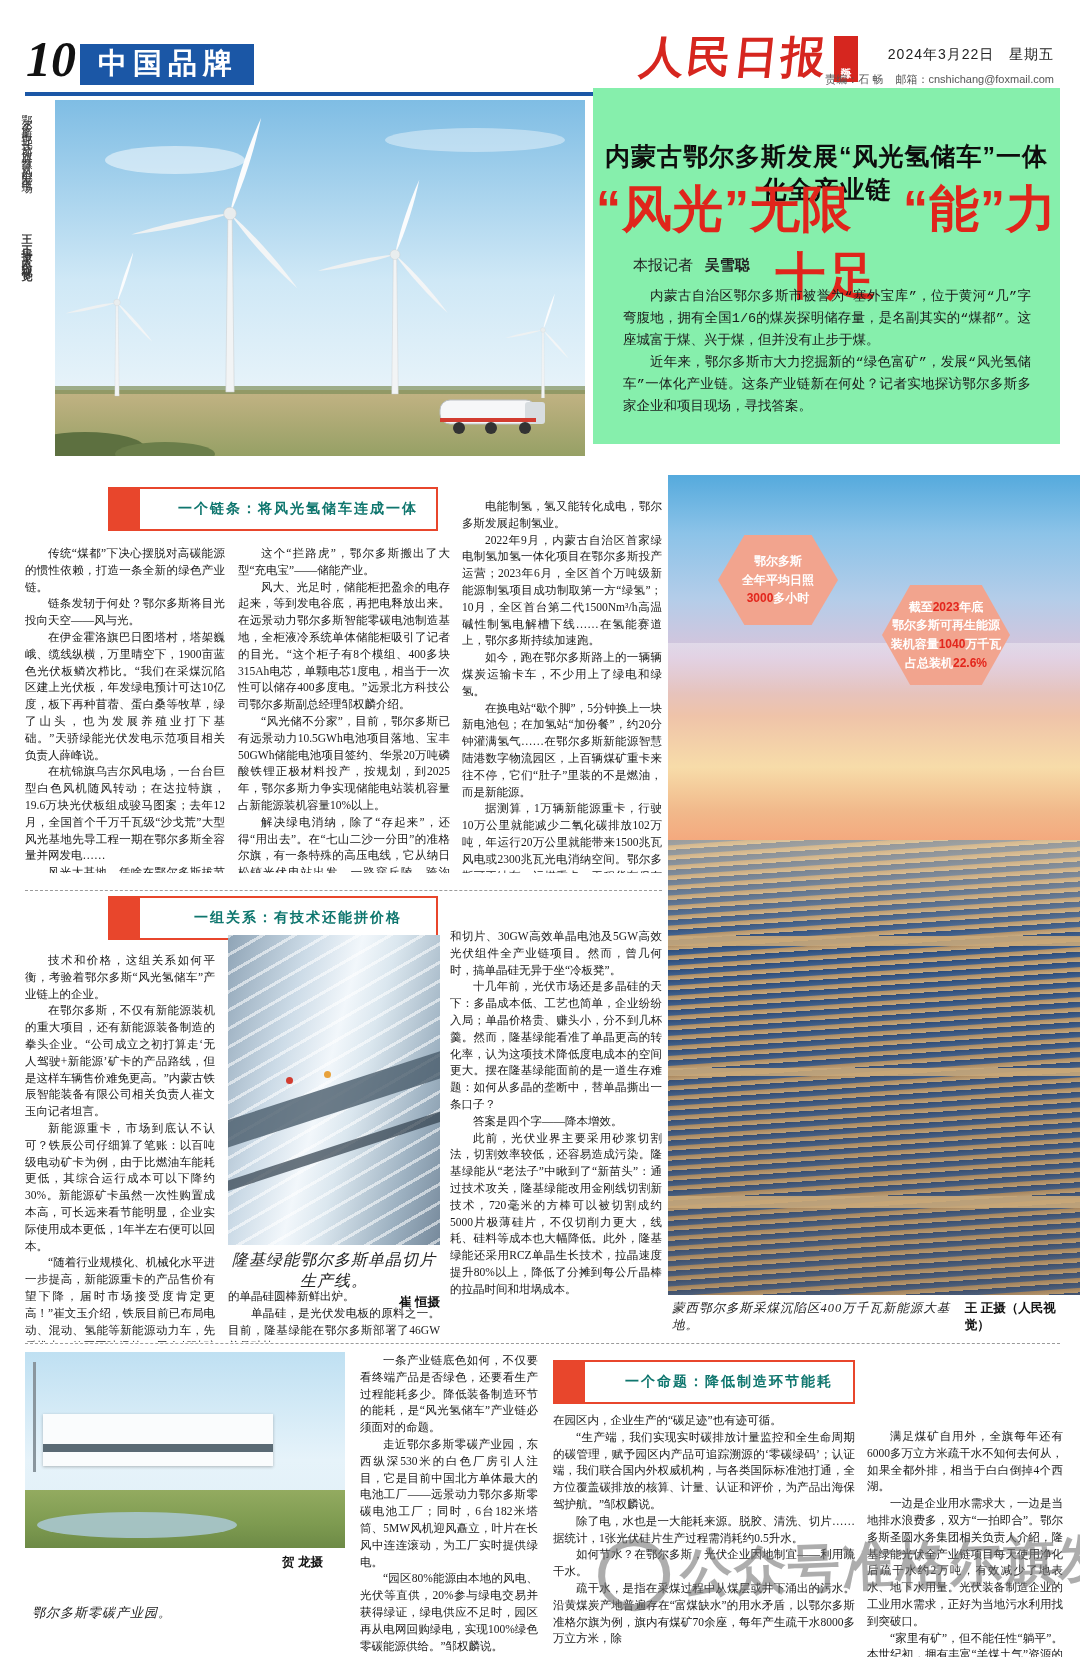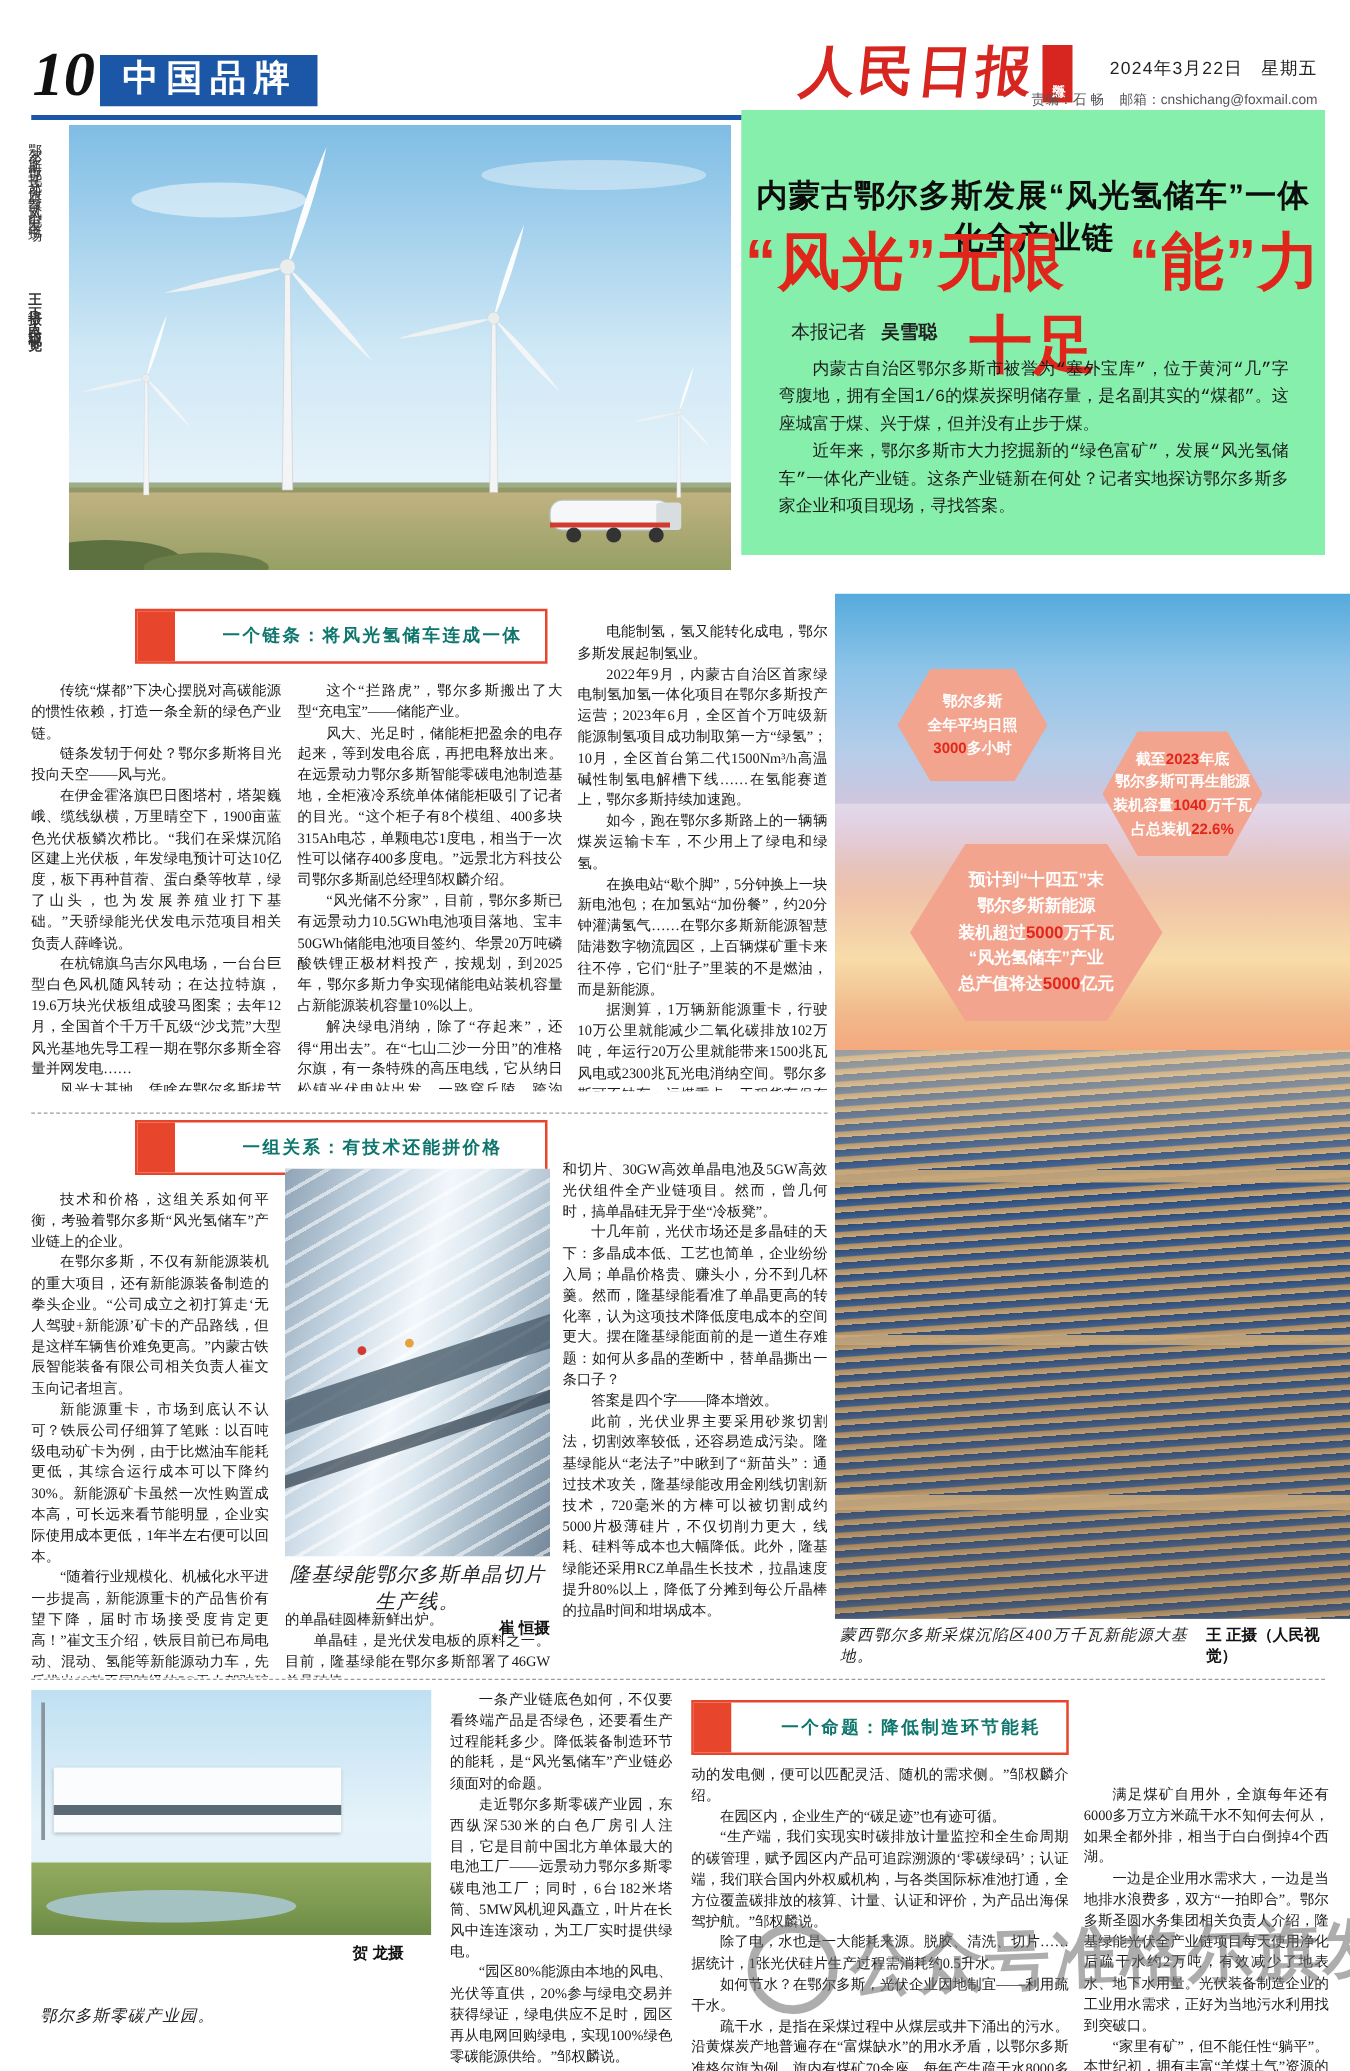--- a/index.html
+++ b/index.html
@@ -211,27 +211,20 @@
         <div class="hex-line"><span>鄂尔多斯</span></div>
         <div class="hex-line"><span>全年平均日照</span></div>
         <div class="hex-line"><span class="red">3000</span><span>多小时</span></div>
       </div>
     <div class="hex" style="left:214px;top:88px;width:128px;height:100px;margin-top:22px;">
         <div class="hex-line"><span>截至</span><span class="red">2023</span><span>年底</span></div>
         <div class="hex-line"><span>鄂尔多斯可再生能源</span></div>
         <div class="hex-line"><span>装机容量</span><span class="red">1040</span><span>万千瓦</span></div>
         <div class="hex-line"><span>占总装机</span><span class="red">22.6%</span></div>
       </div>
-    <div class="hex hex-big" style="left:60px;top:200px;width:202px;height:142px;">
-        <div class="hex-line"><span>预计到“十四五”末</span></div>
-        <div class="hex-line"><span>鄂尔多斯新能源</span></div>
-        <div class="hex-line"><span>装机超过</span><span class="red">5000</span><span>万千瓦</span></div>
-        <div class="hex-line"><span>“风光氢储车”产业</span></div>
-        <div class="hex-line"><span>总产值将达</span><span class="red">5000</span><span>亿元</span></div>
-      </div>
   </div>
 
   <div class="photo-solar">
     <div class="road" style="top:96px;"></div>
     <div class="road" style="top:228px;height:8px;"></div>
     <div class="road" style="top:356px;height:12px;"></div>
   </div>
   <div class="caprow" style="left:672px;top:1300px;width:404px;">
     <span class="cap">蒙西鄂尔多斯采煤沉陷区400万千瓦新能源大基地。</span>
     <span class="capcredit">王 正摄（人民视觉）</span>
@@ -287,21 +280,20 @@
       <p>一条产业链底色如何，不仅要看终端产品是否绿色，还要看生产过程能耗多少。降低装备制造环节的能耗，是“风光氢储车”产业链必须面对的命题。</p>
       <p>走近鄂尔多斯零碳产业园，东西纵深530米的白色厂房引人注目，它是目前中国北方单体最大的电池工厂——远景动力鄂尔多斯零碳电池工厂；同时，6台182米塔筒、5MW风机迎风矗立，叶片在长风中连连滚动，为工厂实时提供绿电。</p>
       <p>“园区80%能源由本地的风电、光伏等直供，20%参与绿电交易并获得绿证，绿电供应不足时，园区再从电网回购绿电，实现100%绿色零碳能源供给。”邹权麟说。</p>
     </div>
 
   <div class="sec-box" style="left:553px;top:1360px;width:298px;">
     <div class="redblk"></div>
     <div class="sec-title">一个命题：降低制造环节能耗</div>
   </div>
   <div class="col cont" style="left:553px;top:1412px;width:302px;height:245px;">
-      <p>动的发电侧，便可以匹配灵活、随机的需求侧。”邹权麟介绍。</p>
       <p>在园区内，企业生产的“碳足迹”也有迹可循。</p>
       <p>“生产端，我们实现实时碳排放计量监控和全生命周期的碳管理，赋予园区内产品可追踪溯源的‘零碳绿码’；认证端，我们联合国内外权威机构，与各类国际标准池打通，全方位覆盖碳排放的核算、计量、认证和评价，为产品出海保驾护航。”邹权麟说。</p>
       <p>除了电，水也是一大能耗来源。脱胶、清洗、切片……据统计，1张光伏硅片生产过程需消耗约0.5升水。</p>
       <p>如何节水？在鄂尔多斯，光伏企业因地制宜——利用疏干水。</p>
       <p>疏干水，是指在采煤过程中从煤层或井下涌出的污水。沿黄煤炭产地普遍存在“富煤缺水”的用水矛盾，以鄂尔多斯准格尔旗为例，旗内有煤矿70余座，每年产生疏干水8000多万立方米，除</p>
     </div>
 
   <div class="col" style="left:867px;top:1428px;width:196px;height:300px;">
       <p>满足煤矿自用外，全旗每年还有6000多万立方米疏干水不知何去何从，如果全都外排，相当于白白倒掉4个西湖。</p>
       <p>一边是企业用水需求大，一边是当地排水浪费多，双方“一拍即合”。鄂尔多斯圣圆水务集团相关负责人介绍，隆基绿能光伏全产业链项目每天使用净化后疏干水约2万吨，有效减少了地表水、地下水用量。光伏装备制造企业的工业用水需求，正好为当地污水利用找到突破口。</p>

